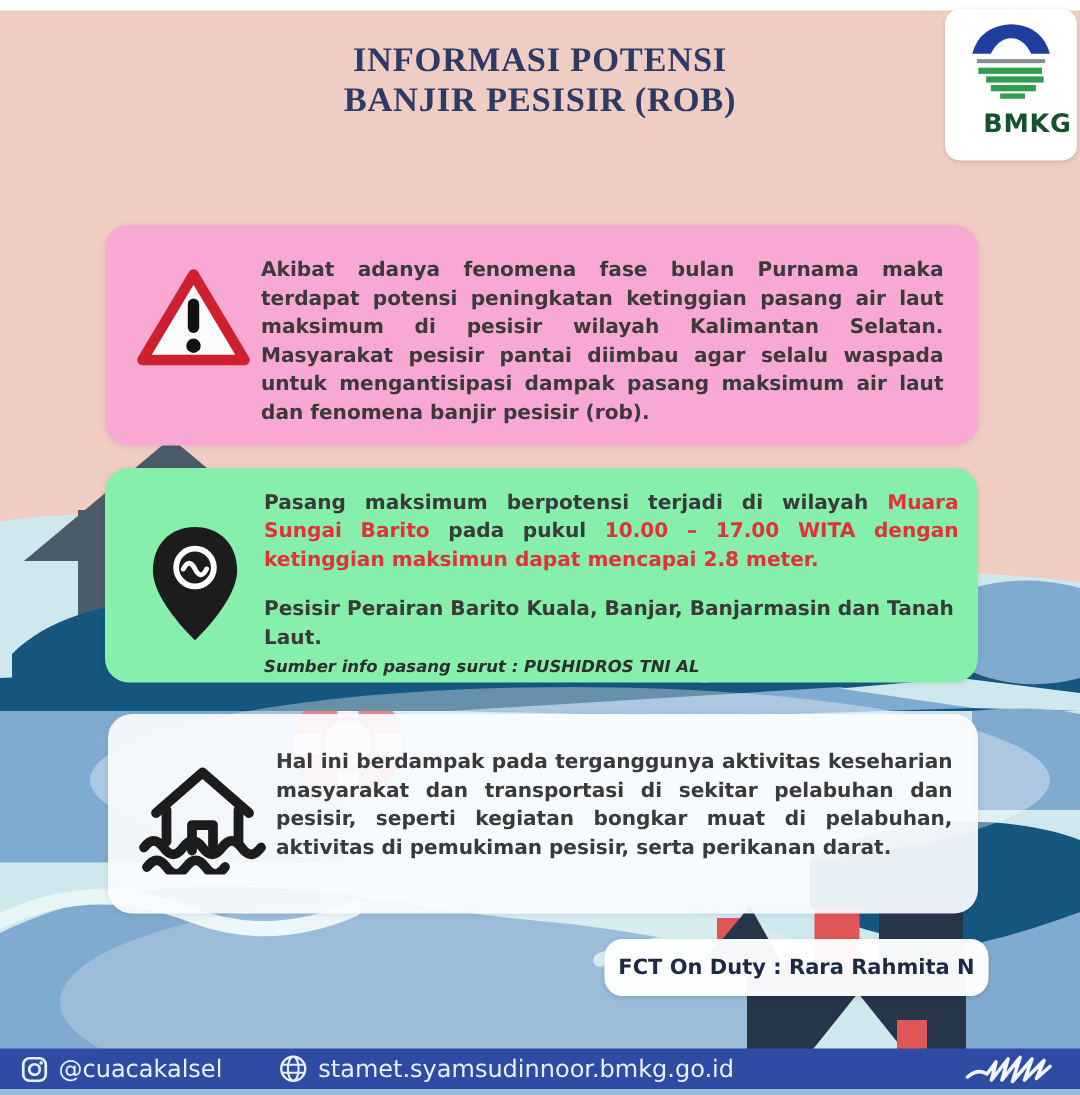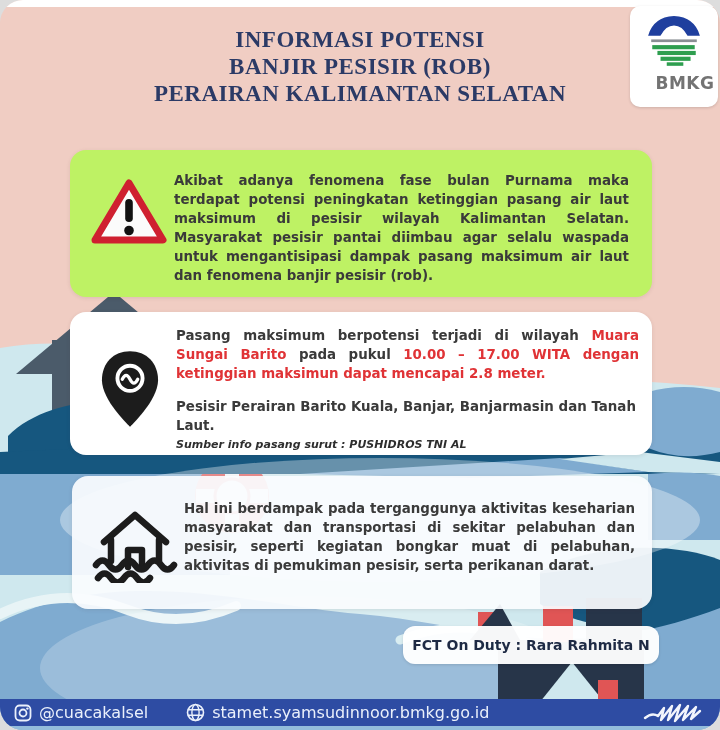--- a/index.html
+++ b/index.html
@@ -1,45 +1,44 @@
 <!DOCTYPE html>
 <html><head>
 <meta charset="utf-8">
 <style>
   html,body{margin:0;padding:0;background:#ddd;}
   .poster{
     position:relative;width:720px;height:730px;margin:0 auto;
     background:#f0cdc3;overflow:hidden;
     font-family:"DejaVu Sans","Liberation Sans",sans-serif;
-    border-radius:23px;
   }
   .top-strip{position:absolute;left:0;top:0;width:720px;height:7px;background:#ffffff;z-index:3;}
   .bg-art{position:absolute;left:0;top:0;width:720px;height:730px;z-index:0;}
 
   
   .header{position:absolute;left:0;top:26px;width:720px;text-align:center;z-index:2;}
   .title-line{
     font-family:"Liberation Serif","DejaVu Serif",serif;
     font-weight:bold;color:#2b3a66;font-size:23px;line-height:27px;letter-spacing:.5px;
   }
   .validity{
     font-family:"Liberation Serif","DejaVu Serif",serif;
     font-weight:bold;font-style:italic;color:#2b3a66;font-size:18px;margin-top:5px;
   }
   .logo-card{
     position:absolute;left:630px;top:6px;width:88px;height:101px;background:#fff;
     border-radius:10px;z-index:4;text-align:center;box-shadow:0 1px 3px rgba(0,0,0,.15);
   }
   .logo-card svg{margin-top:7px;}
-  .logo-text{font-weight:bold;color:#737373;font-size:17px;letter-spacing:.5px;margin-top:-2px;margin-left:22px;}
+  .logo-text{font-weight:bold;color:#14532d;font-size:17px;letter-spacing:.5px;margin-top:-2px;margin-left:22px;}
 
   
   .card{position:absolute;border-radius:16px;z-index:2;box-shadow:0 1px 4px rgba(60,40,40,.10);}
-  .card1{left:70px;top:150px;width:582px;height:147px;background:#bef264;}
-  .card2{left:70px;top:312px;width:582px;height:143px;background:#ffffff;}
+  .card1{left:70px;top:150px;width:582px;height:147px;background:#f9a8d4;}
+  .card2{left:70px;top:312px;width:582px;height:143px;background:#86efac;}
   .card3{left:72px;top:476px;width:580px;height:133px;background:rgba(250,252,254,.93);}
 
   .card-text{
     position:absolute;color:#3a3a3a;font-weight:bold;font-size:13.4px;line-height:19px;
     text-align:justify;
   }
   .card1 .card-text{left:104px;top:21px;right:23px;}
   .card2 .tide-main{left:106px;top:14px;right:13px;}
   .card2 .impact-block{left:106px;top:85px;right:10px;text-align:left;}
   .card2 .source{
@@ -123,21 +122,20 @@
       <rect x="478" y="612" width="22" height="30" fill="#e05555"></rect>
       <polygon points="470,640 500,604 520,640" fill="#273549"></polygon>
     </g>
   </svg>
 
   <div class="top-strip"></div>
 
   <div class="header">
     <div class="title-line">INFORMASI POTENSI</div>
     <div class="title-line">BANJIR PESISIR (ROB)</div>
-    <div class="title-line">PERAIRAN KALIMANTAN SELATAN</div>
   </div>
 
   <div class="logo-card">
     <svg width="58" height="58" viewBox="0 0 56 56">
       <circle cx="28" cy="28" r="27" fill="#ffffff"></circle>
       <path d="M3,22 Q8,4 28,3 Q48,4 53,22 L41,22 Q36,12 28,12 Q20,12 15,22 Z" fill="#1f3f9e"></path>
       <path d="M15,22 Q20,16 28,16 Q36,16 41,22 Z" fill="#ffffff"></path>
       <rect x="6" y="25.5" width="44" height="2.6" fill="#8a8f94"></rect>
       <rect x="7" y="31" width="41" height="4" fill="#2e9e4f"></rect>
       <rect x="12" y="36.6" width="37" height="4" fill="#2e9e4f"></rect>

